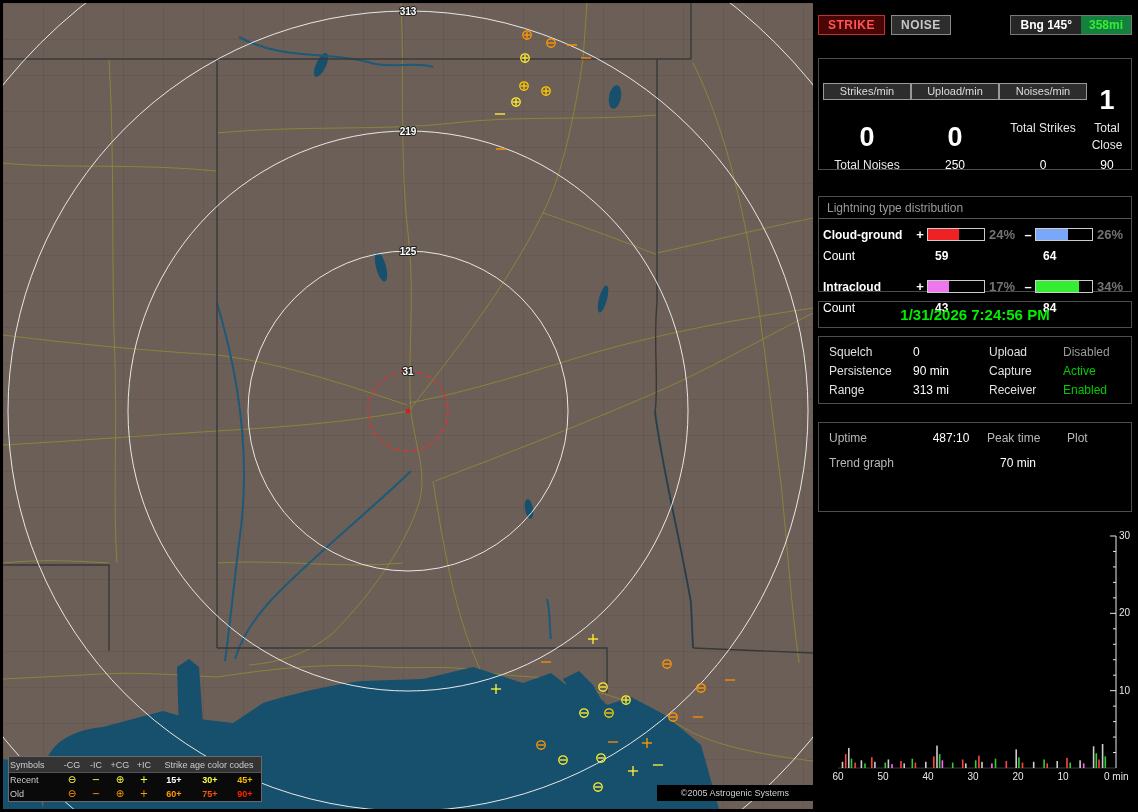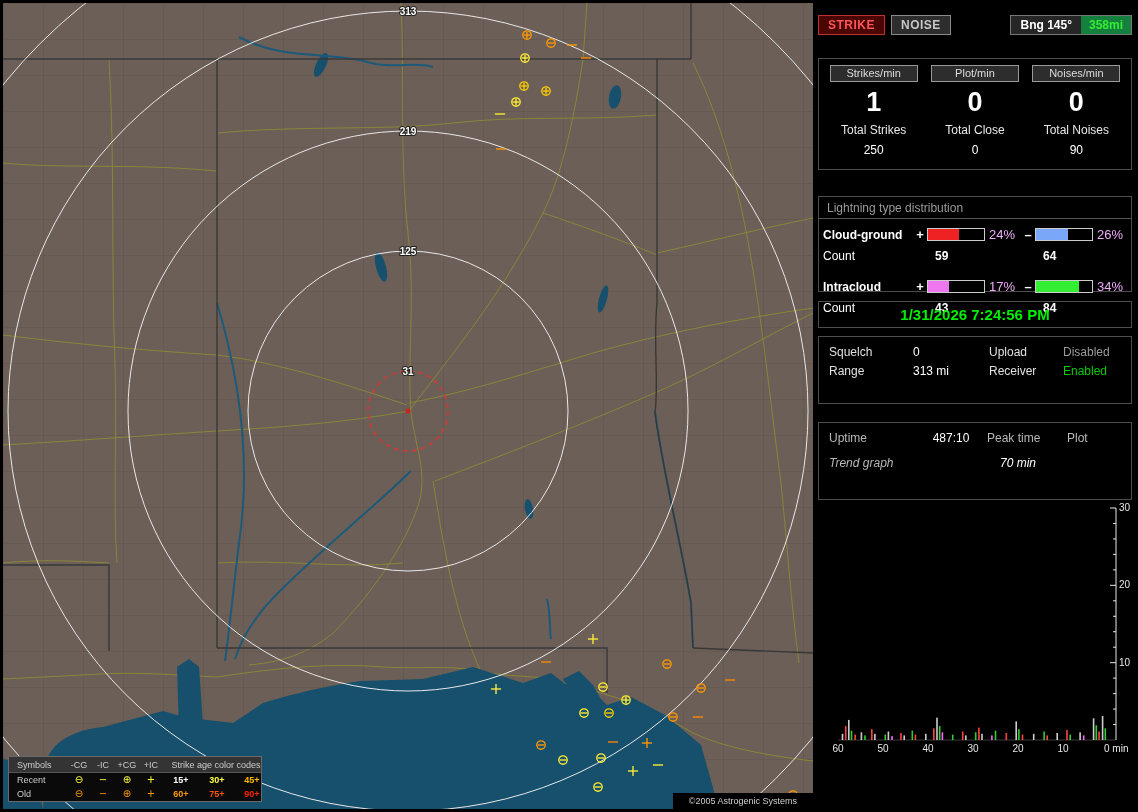--- a/index.html
+++ b/index.html
@@ -10,78 +10,78 @@
   .map{position:absolute;left:3px;top:3px;width:810px;height:806px;overflow:hidden;cursor:crosshair;background:#6c5f58;}
   .map svg{display:block;}
   .ring{fill:none;}
   .ring-label{fill:#fff;font:bold 10px "Liberation Sans",sans-serif;text-anchor:middle;
               paint-order:stroke;stroke:#20201c;stroke-width:2px;}
   .strike{fill:none;stroke-width:1.35;stroke-linecap:square;}
 
   .map-legend{position:absolute;left:5px;bottom:7px;width:252px;background:#0a0a0a;
               border:1px solid #6a6a6a;font-size:9px;color:#ccc;}
   .lg-row{display:grid;grid-template-columns:50px 24px 24px 24px 24px 36px 36px 34px;
-          align-items:center;height:14px;padding:0 8px;}
+          align-items:center;height:14px;padding:0 1px;}
   .lg-head{background:#343434;border-bottom:1px solid #555;height:15px;}
   .lg-age-head{grid-column:6/9;}
   .ctr{text-align:center;}
   .glyph{font-family:"DejaVu Sans",sans-serif;font-size:10px;line-height:10px;}
   .age{font-weight:bold;}
 
-  .copyright{position:absolute;right:0;bottom:0;background:#000;color:#cfcfcf;
-             font-size:9px;padding:3px 16px;}
+  .copyright{position:absolute;right:0;bottom:8px;background:#000;color:#cfcfcf;
+             font-size:9px;padding:3px 24px;}
 
   
   .side{position:absolute;left:818px;top:0;width:314px;}
   .panel{border:1px solid #4d4d4d;background:#000;box-sizing:border-box;}
 
   .toprow{display:flex;align-items:center;margin-top:14px;height:22px;}
   .btn{font-size:12px;font-weight:bold;padding:2px 9px;letter-spacing:.5px;cursor:pointer;}
   .btn-strike{background:#4a0505;border:1px solid #c03030;color:#ff5555;}
   .btn-noise{background:#2d2d2d;border:1px solid #8a8a8a;color:#c8c8c8;margin-left:6px;}
   .spacer{flex:1;}
   .bng-chip{display:flex;border:1px solid #777;}
   .bng-label{background:#262626;color:#fff;font-weight:bold;font-size:12px;padding:2px 9px;}
   .bng-value{background:#15803d;color:#33ee33;font-weight:bold;font-size:12px;padding:2px 8px;}
 
-  .rates{margin-top:22px;height:112px;display:grid;grid-template-columns:1fr 1fr 1fr;
-         row-gap:3px;padding:6px 4px;align-content:start;}
+  .rates{margin-top:22px;height:112px;display:grid;grid-template-columns:1fr 1fr 1fr 1fr;
+         row-gap:3px;padding:24px 4px;align-content:start;}
   .chip{background:#2d2d2d;border:1px solid #999;color:#ddd;font-size:11px;height:15px;
         line-height:14px;width:86px;margin:0 auto;text-align:center;cursor:pointer;}
   .big-num{font-size:27px;font-weight:bold;color:#fff;text-align:center;line-height:34px;}
   .tot-label{font-size:12px;color:#e8e8e8;text-align:center;line-height:17px;}
   .tot-value{font-size:12px;color:#fff;text-align:center;line-height:16px;}
 
   .dist{margin-top:26px;height:96px;padding:0 0 4px 0;}
   .dist-title{padding:4px 8px 3px;color:#9a9a9a;font-size:12px;border-bottom:1px solid #555;margin-bottom:5px;}
   .dist-row{display:grid;grid-template-columns:90px 14px 58px 36px 14px 58px 32px;
             align-items:center;height:21px;padding:0 4px;}
   .d-label{font-weight:bold;color:#fff;font-size:12px;}
   .d-sign{color:#fff;font-weight:bold;font-size:13px;text-align:center;}
   .d-bar{display:block;height:11px;width:56px;background:#000;border:1px solid #ccc;position:relative;overflow:hidden;}
   .d-fill{display:block;height:100%;}
-  .d-pct{color:#f0abfc;font-weight:normal;font-size:13px;padding-left:4px;}
+  .d-pct{color:#737373;font-weight:bold;font-size:13px;padding-left:4px;}
   .d-count-label{color:#fff;font-size:12px;}
   .d-count{color:#fff;font-weight:bold;font-size:12px;padding-left:8px;}
   .gap-row{height:10px;}
 
   .clock{margin-top:9px;height:27px;padding:4px 8px;color:#00ee00;font-weight:bold;font-size:15px;text-align:center;}
 
   .status{margin-top:8px;height:68px;padding:5px 10px;}
   .st-row{display:grid;grid-template-columns:84px 76px 74px 1fr;height:19px;align-items:center;font-size:12px;}
   .st-l{color:#e0e0e0;}
   .st-v{color:#fff;}
 
-  .uptime{margin-top:18px;height:78px;padding:5px 10px;}
+  .uptime{margin-top:18px;height:90px;padding:5px 10px;}
   .up-row{display:grid;grid-template-columns:86px 72px 80px 1fr;height:19px;align-items:center;font-size:12px;}
   .up-l{color:#b8b8b8;}
   .up-v{color:#fff;text-align:center;}
-  .trend-row{display:grid;grid-template-columns:86px 1fr;height:19px;align-items:center;font-size:12px;margin-top:6px;font-style:italic;}
-
-  .graph{margin-top:2px;}
+  .trend-row{display:grid;grid-template-columns:86px 1fr;height:19px;align-items:center;font-size:12px;margin-top:6px;}
+
+  .graph{margin-top:18px;}
   .gtxt{fill:#e8e8e8;font:10px "Liberation Sans",sans-serif;}
   .mid{text-anchor:middle;}
   .axis{stroke:#e8e8e8;stroke-width:1;}
   .dim{stroke:#3a3a3a;}
 </style>
 </head>
 <body>
 
 <div class="map">
   <svg id="map-svg" viewBox="0 0 810 806" width="810" height="806">
@@ -320,21 +320,21 @@
     <span class="btn btn-noise">NOISE</span>
     <span class="spacer"></span>
     <span class="bng-chip">
       <span class="bng-label">Bng 145°</span>
       <span class="bng-value">358mi</span>
     </span>
   </div>
 
   <div class="panel rates">
     <span class="chip">Strikes/min</span>
-    <span class="chip">Plot/min</span>
+    <span class="chip">Upload/min</span>
     <span class="chip">Noises/min</span>
     <span class="big-num">1</span>
     <span class="big-num">0</span>
     <span class="big-num">0</span>
     <span class="tot-label">Total Strikes</span>
     <span class="tot-label">Total Close</span>
     <span class="tot-label">Total Noises</span>
     <span class="tot-value">250</span>
     <span class="tot-value">0</span>
     <span class="tot-value">90</span>
@@ -392,20 +392,26 @@
   <div class="panel clock">
     <span>1/31/2026 7:24:56 PM</span>
   </div>
 
   <div class="panel status">
     <div class="st-row">
       <span class="st-l">Squelch</span>
       <span class="st-v">0</span>
       <span class="st-l">Upload</span>
       <span class="st-v" style="color: rgb(154, 154, 154);">Disabled</span>
+    </div>
+    <div class="st-row">
+      <span class="st-l">Persistence</span>
+      <span class="st-v">90 min</span>
+      <span class="st-l">Capture</span>
+      <span class="st-v" style="color: rgb(0, 204, 0);">Active</span>
     </div>
     <div class="st-row">
       <span class="st-l">Range</span>
       <span class="st-v">313 mi</span>
       <span class="st-l">Receiver</span>
       <span class="st-v" style="color: rgb(0, 204, 0);">Enabled</span>
     </div>
   </div>
 
   <div class="panel uptime">

